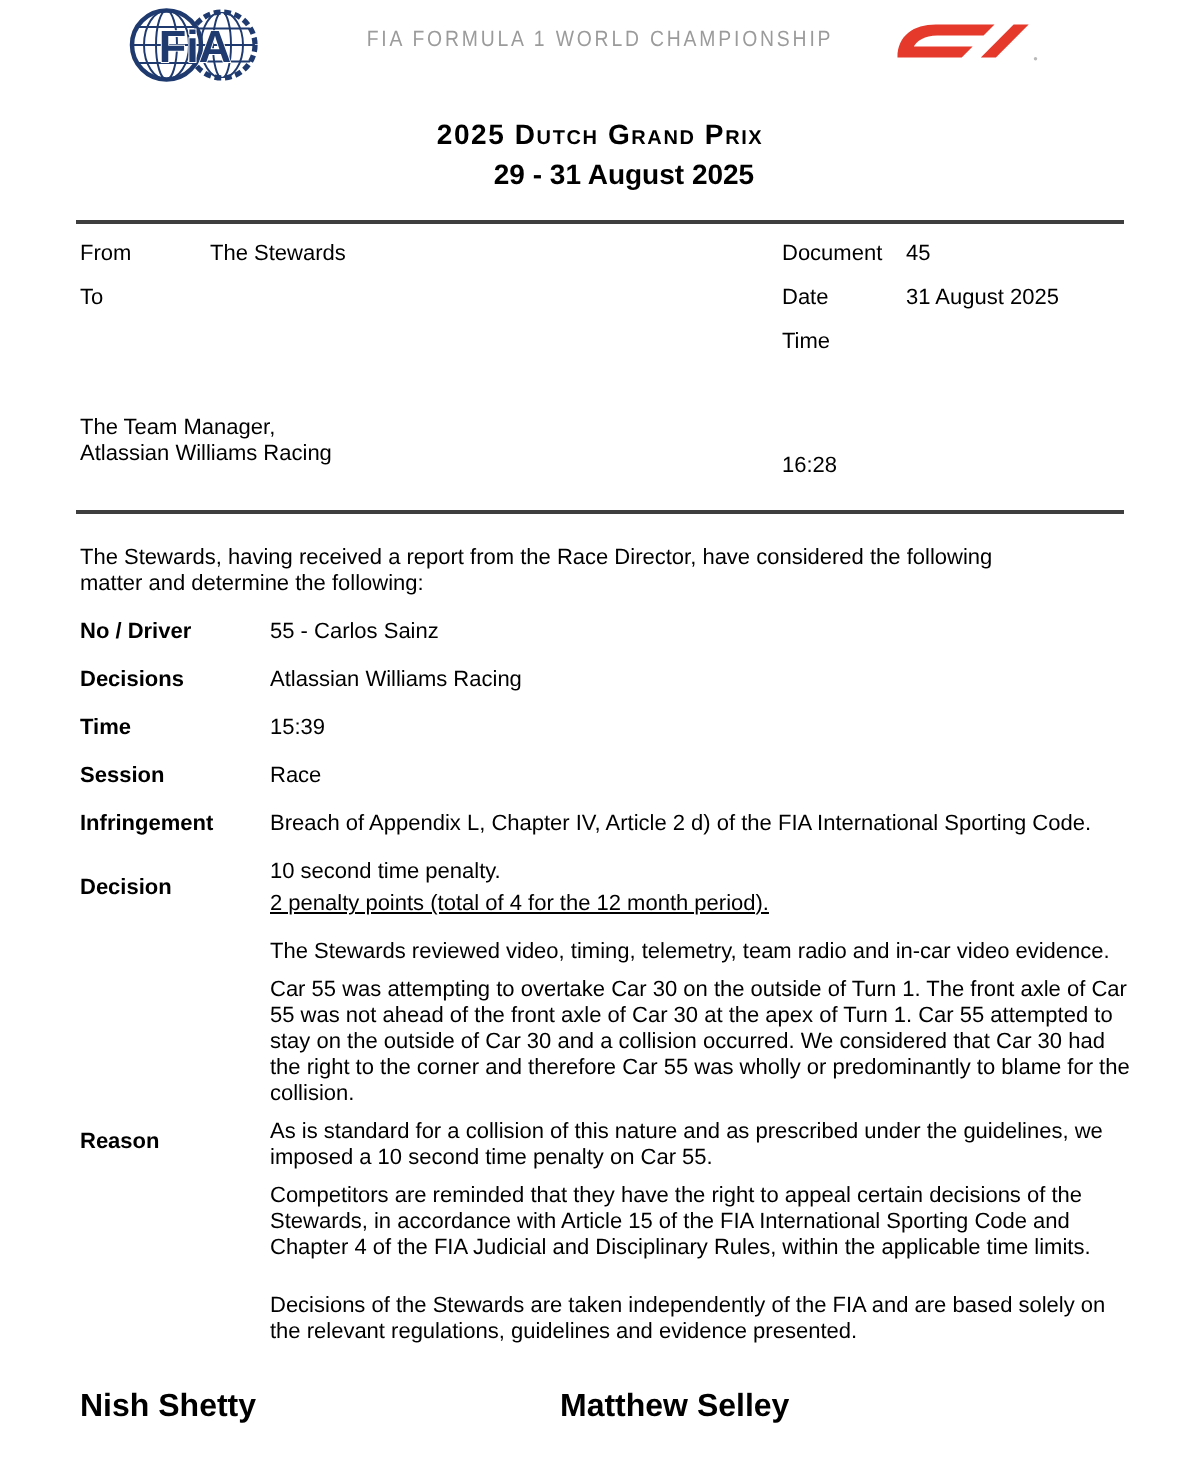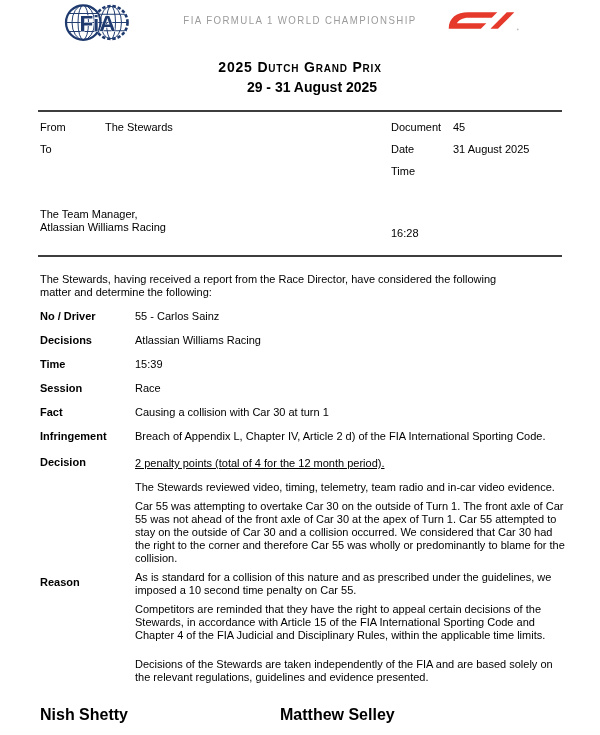--- a/index.html
+++ b/index.html
@@ -157,30 +157,27 @@
     </div>
     <div class="field-row">
       <div class="field-label">Time</div>
       <div class="field-value nowrap">15:39</div>
     </div>
     <div class="field-row">
       <div class="field-label">Session</div>
       <div class="field-value nowrap">Race</div>
     </div>
     <div class="field-row">
-      <div class="field-label">Fact</div>
-      <div class="field-value nowrap">Causing a collision with Car 30 at turn 1</div>
-    </div>
-    <div class="field-row">
       <div class="field-label">Infringement</div>
       <div class="field-value nowrap">Breach of Appendix L, Chapter IV, Article 2 d) of the FIA International Sporting Code.</div>
     </div>
     <div class="field-row">
       <div class="field-label">Decision</div>
       <div class="field-value">
+        <p>10 second time penalty.</p>
         <p class="decision-line2">2 penalty points (total of 4 for the 12 month period).</p>
       </div>
     </div>
     <div class="field-row">
       <div class="field-label">Reason</div>
       <div class="field-value">
         <p class="reason-p">The Stewards reviewed video, timing, telemetry, team radio and in-car video evidence.</p>
         <p class="reason-p">Car 55 was attempting to overtake Car 30 on the outside of Turn 1. The front axle of Car 55 was not ahead of the front axle of Car 30 at the apex of Turn 1. Car 55 attempted to stay on the outside of Car 30 and a collision occurred. We considered that Car 30 had the right to the corner and therefore Car 55 was wholly or predominantly to blame for the collision.</p>
         <p class="reason-p">As is standard for a collision of this nature and as prescribed under the guidelines, we imposed a 10 second time penalty on Car 55.</p>
         <p class="reason-p">Competitors are reminded that they have the right to appeal certain decisions of the Stewards, in accordance with Article 15 of the FIA International Sporting Code and Chapter 4 of the FIA Judicial and Disciplinary Rules, within the applicable time limits.</p>

